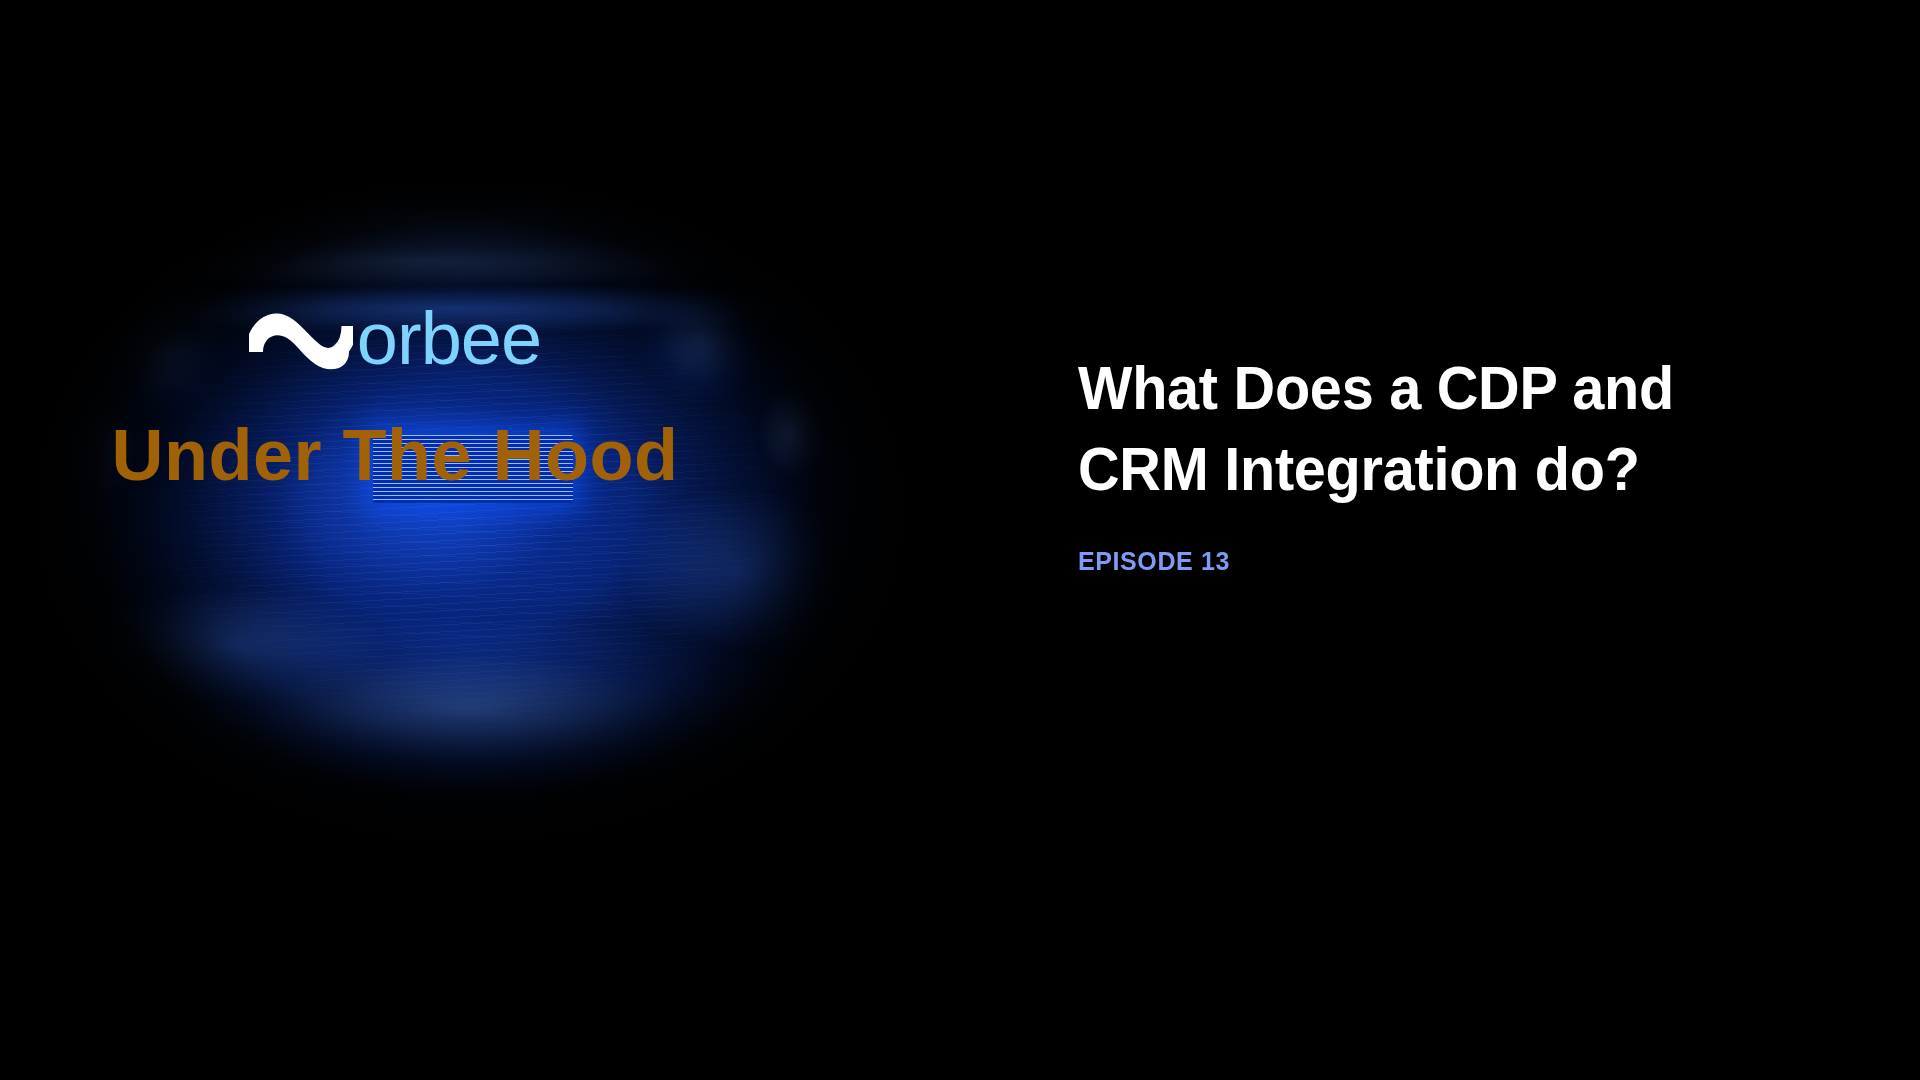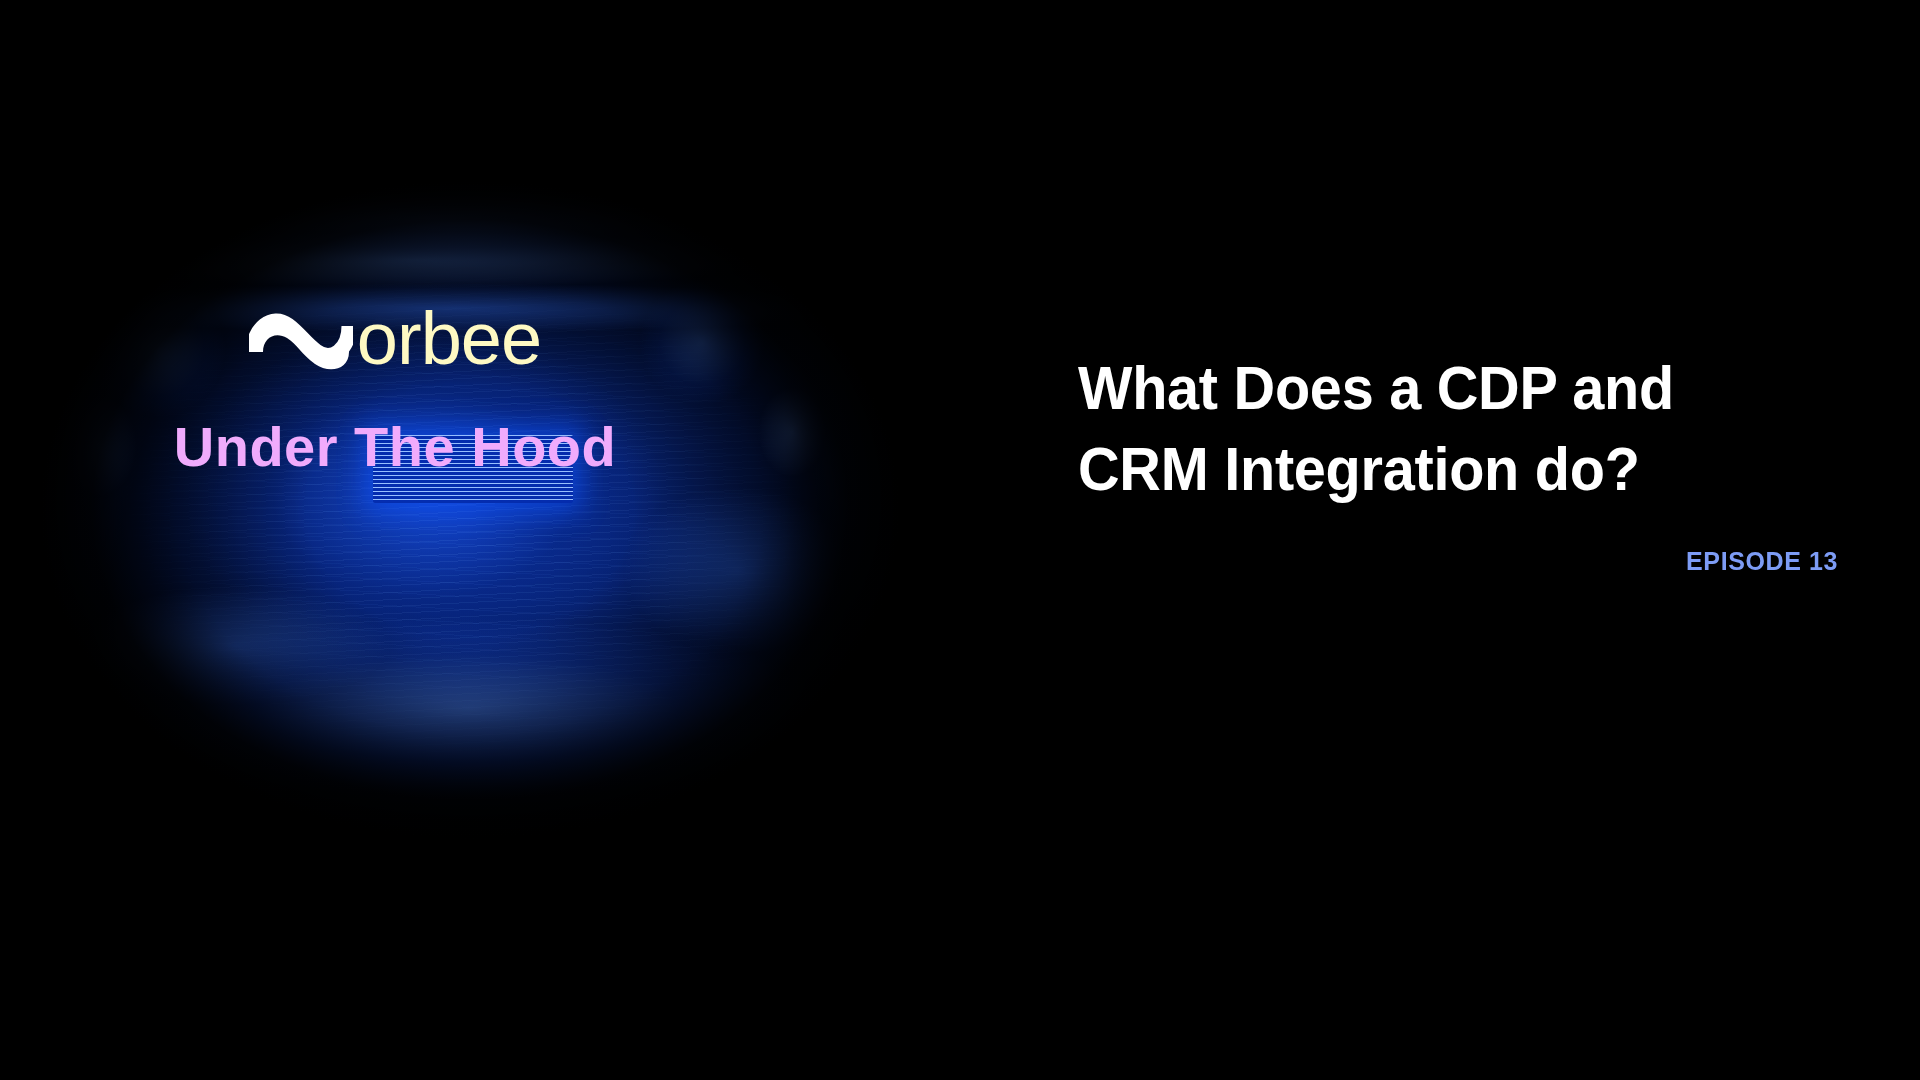--- a/index.html
+++ b/index.html
@@ -142,34 +142,34 @@
   }
 
   .wave-mark {
     display: block;
     width: 104px;
     height: 62px;
     flex: 0 0 auto;
   }
 
   .logo-word {
-    color: #fef9c3;
+    color: #7dd3fc;
     font-family: "Liberation Sans", sans-serif;
     font-size: 74px;
     font-weight: 400;
     letter-spacing: -1px;
     line-height: 1;
     margin-left: -6px;
   }
 
   .show-title {
     margin-top: 40px;
-    color: #f0abfc;
-    font-family: "Liberation Sans", sans-serif;
-    font-size: 56px;
+    color: #a16207;
+    font-family: "Liberation Sans", sans-serif;
+    font-size: 72px;
     font-weight: 700;
     letter-spacing: 0.5px;
     line-height: 1.05;
     white-space: nowrap;
   }
 
   
   .episode-block {
     position: absolute;
     left: 1034px;
@@ -191,21 +191,20 @@
     transform-origin: left top;
   }
 
   .episode-label {
     margin-top: 38px;
     color: #7d9cf5;
     font-family: "Liberation Sans", sans-serif;
     font-size: 25px;
     font-weight: 600;
     letter-spacing: 0.6px;
-    text-align: right;
   }
 </style>
 </head>
 <body>
 
 <div class="card">
 
   <div class="photo-panel">
     <div class="engine">
       <div class="intercooler"></div>

